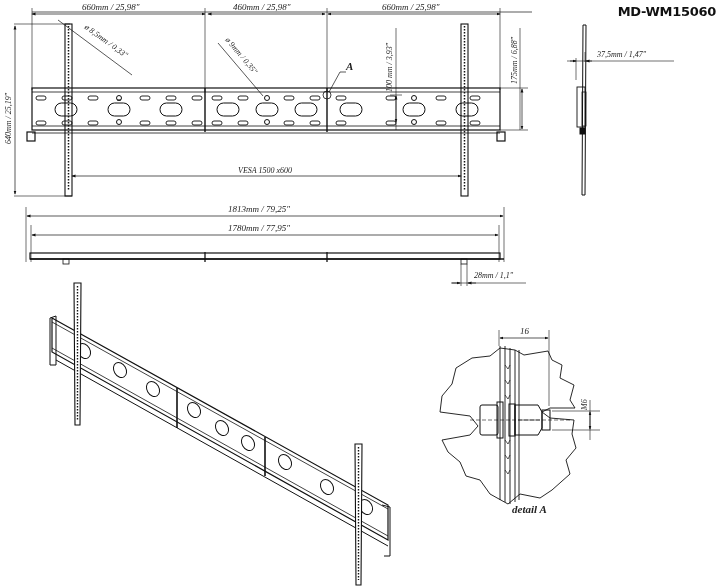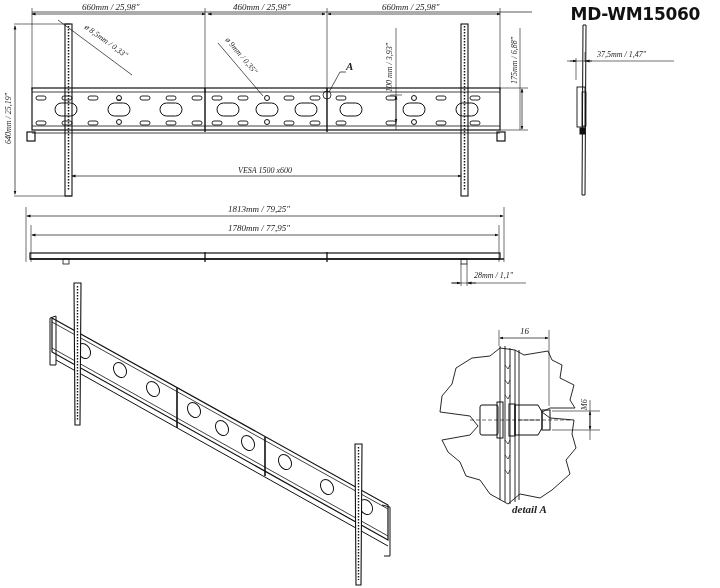--- a/index.html
+++ b/index.html
@@ -1,19 +1,19 @@
 <!DOCTYPE html>
 <html><head>
 <meta charset="utf-8">
 <style>
   html, body { margin: 0; padding: 0; background: #ffffff; }
   body { width: 720px; height: 588px; position: relative; overflow: hidden;
          font-family: "Liberation Serif", serif; }
-  .title { position: absolute; right: 20px; top: 4px; font-family: "DejaVu Sans", sans-serif;
-           font-weight: bold; font-size: 17px; color: #111; letter-spacing: -0.3px; }
+  .title { position: absolute; right: 4px; top: 4px; font-family: "DejaVu Sans", sans-serif;
+           font-weight: bold; font-size: 13px; color: #111; letter-spacing: -0.3px; }
   svg { position: absolute; left: 0; top: 0; }
   .dim { font-family: "Liberation Serif", serif; font-style: italic; font-size: 9px; fill: #222; }
   .dim-sm { font-family: "Liberation Serif", serif; font-style: italic; font-size: 8px; fill: #222; }
   .lbl { font-family: "Liberation Serif", serif; font-style: italic; font-weight: bold; font-size: 11px; fill: #222; }
 </style>
 </head>
 <body>
 
 <div class="title">MD-WM15060</div>
 

